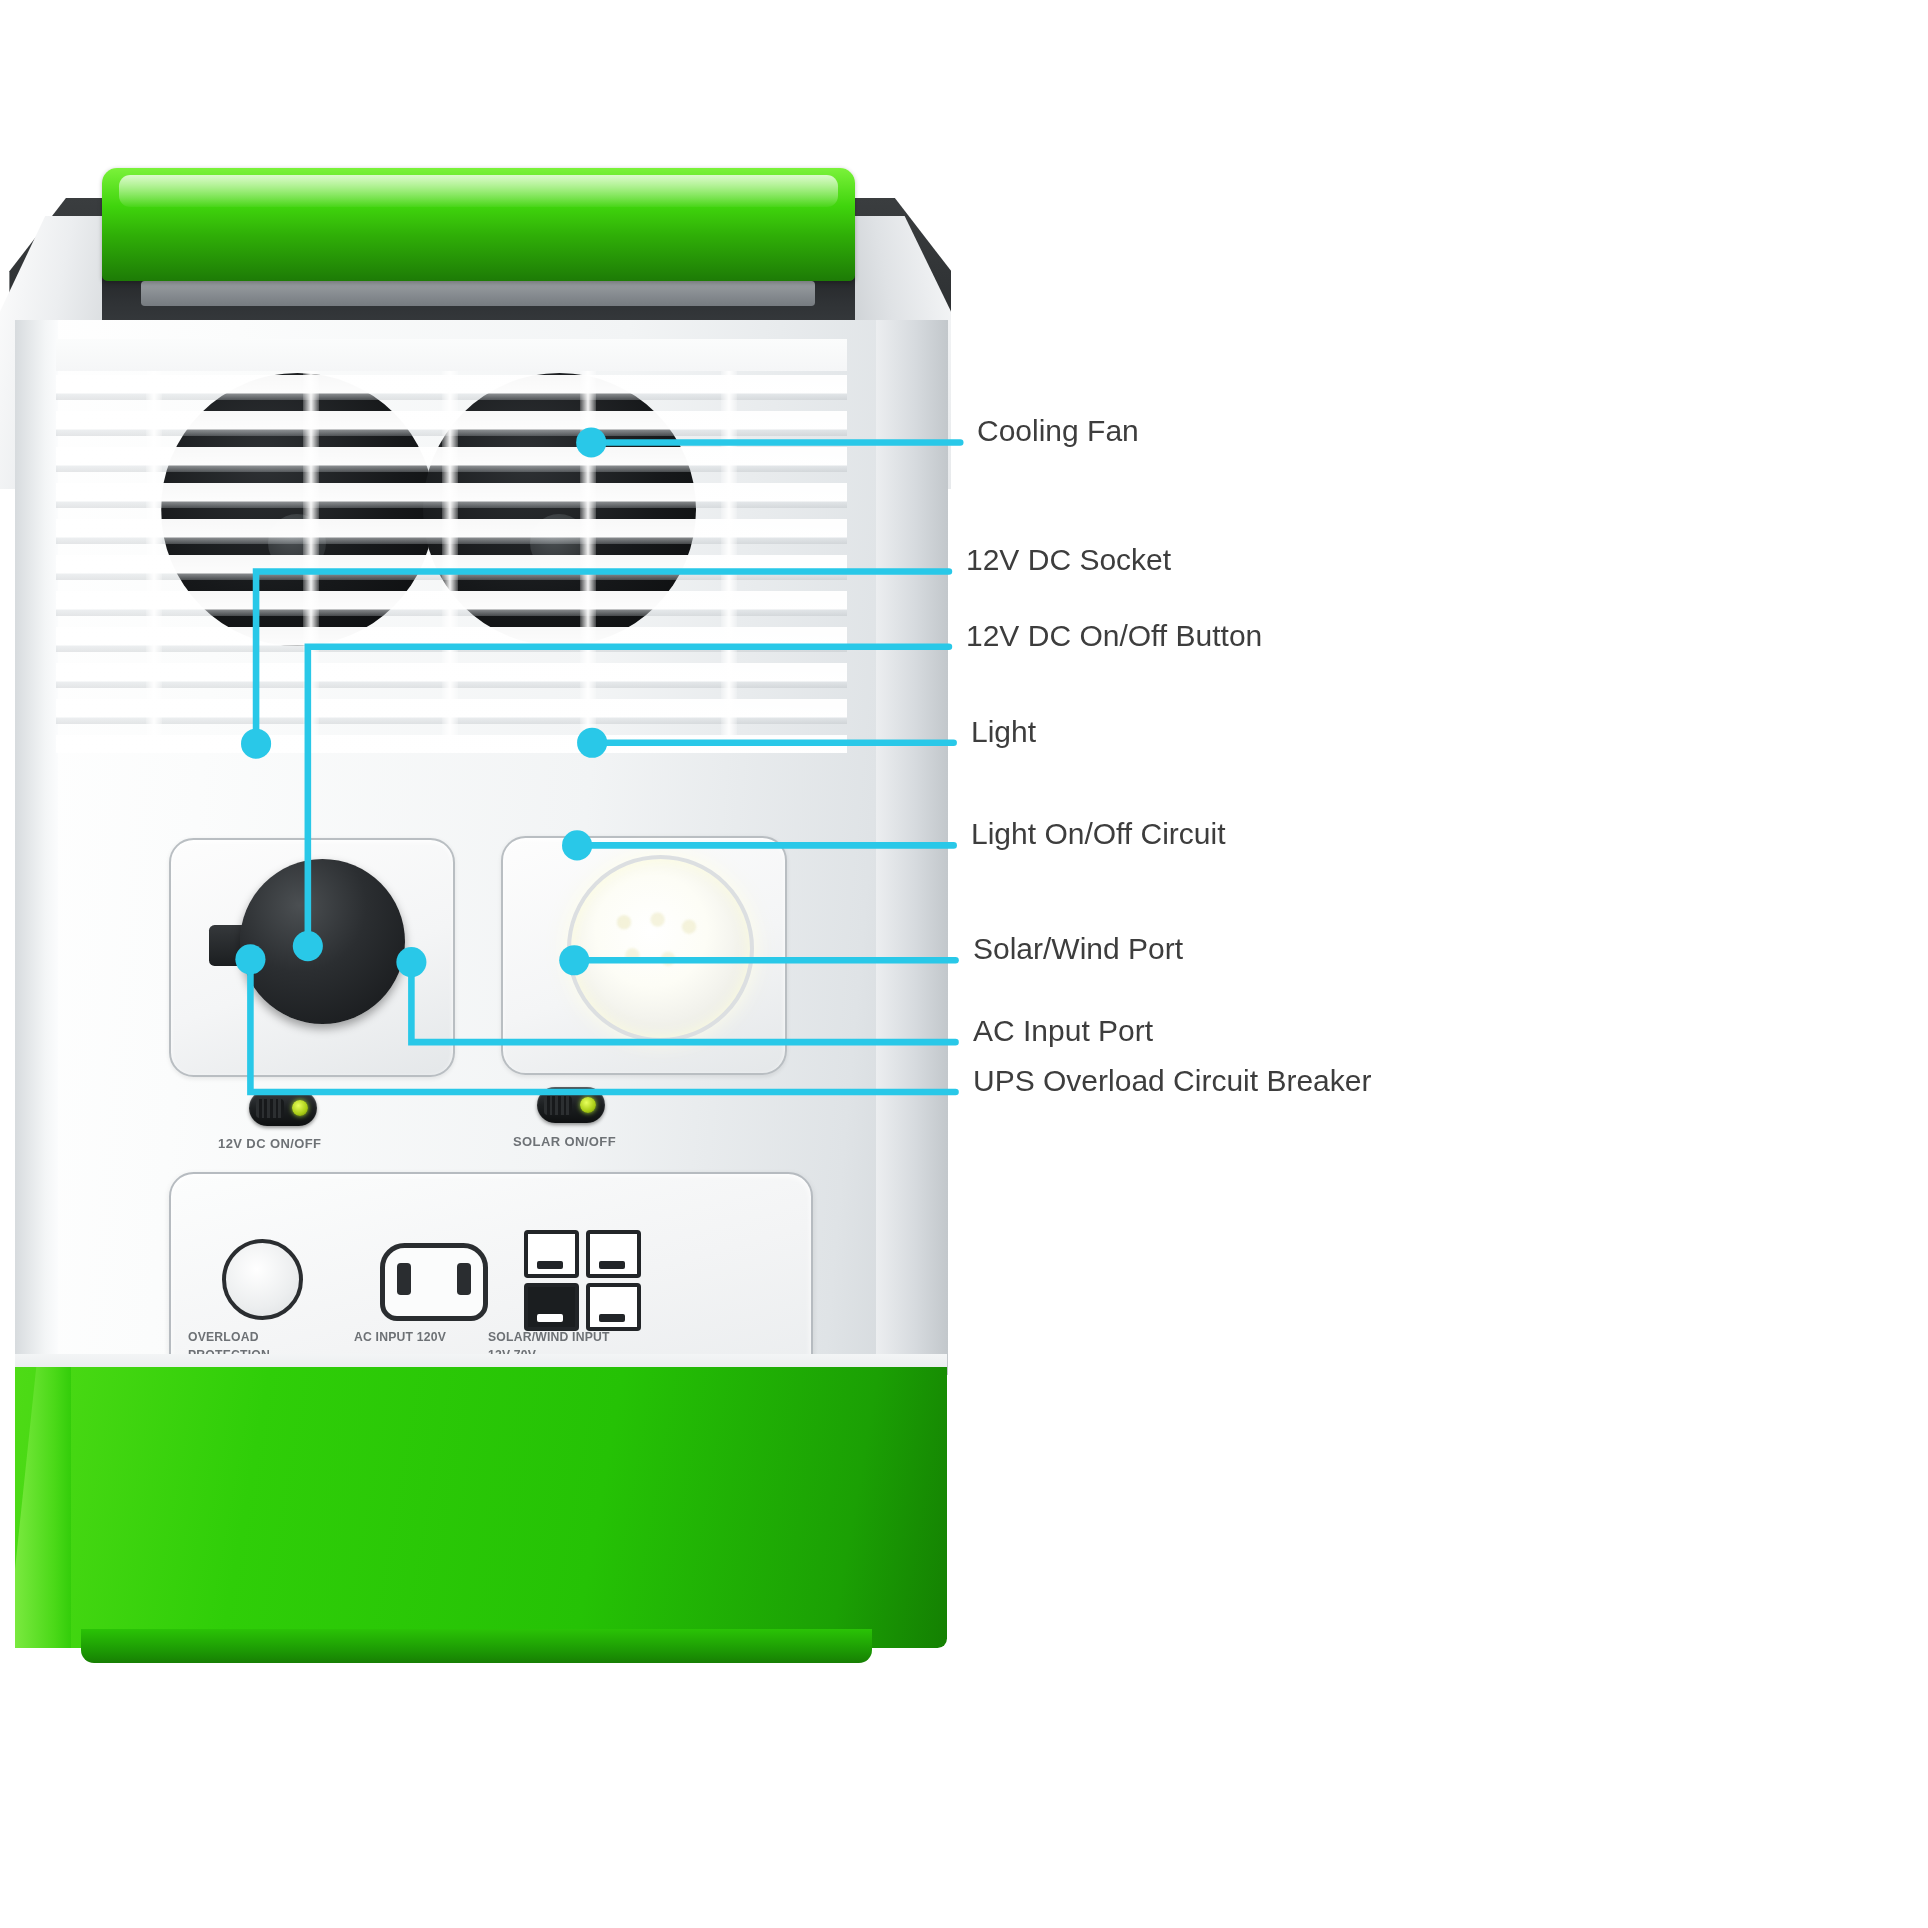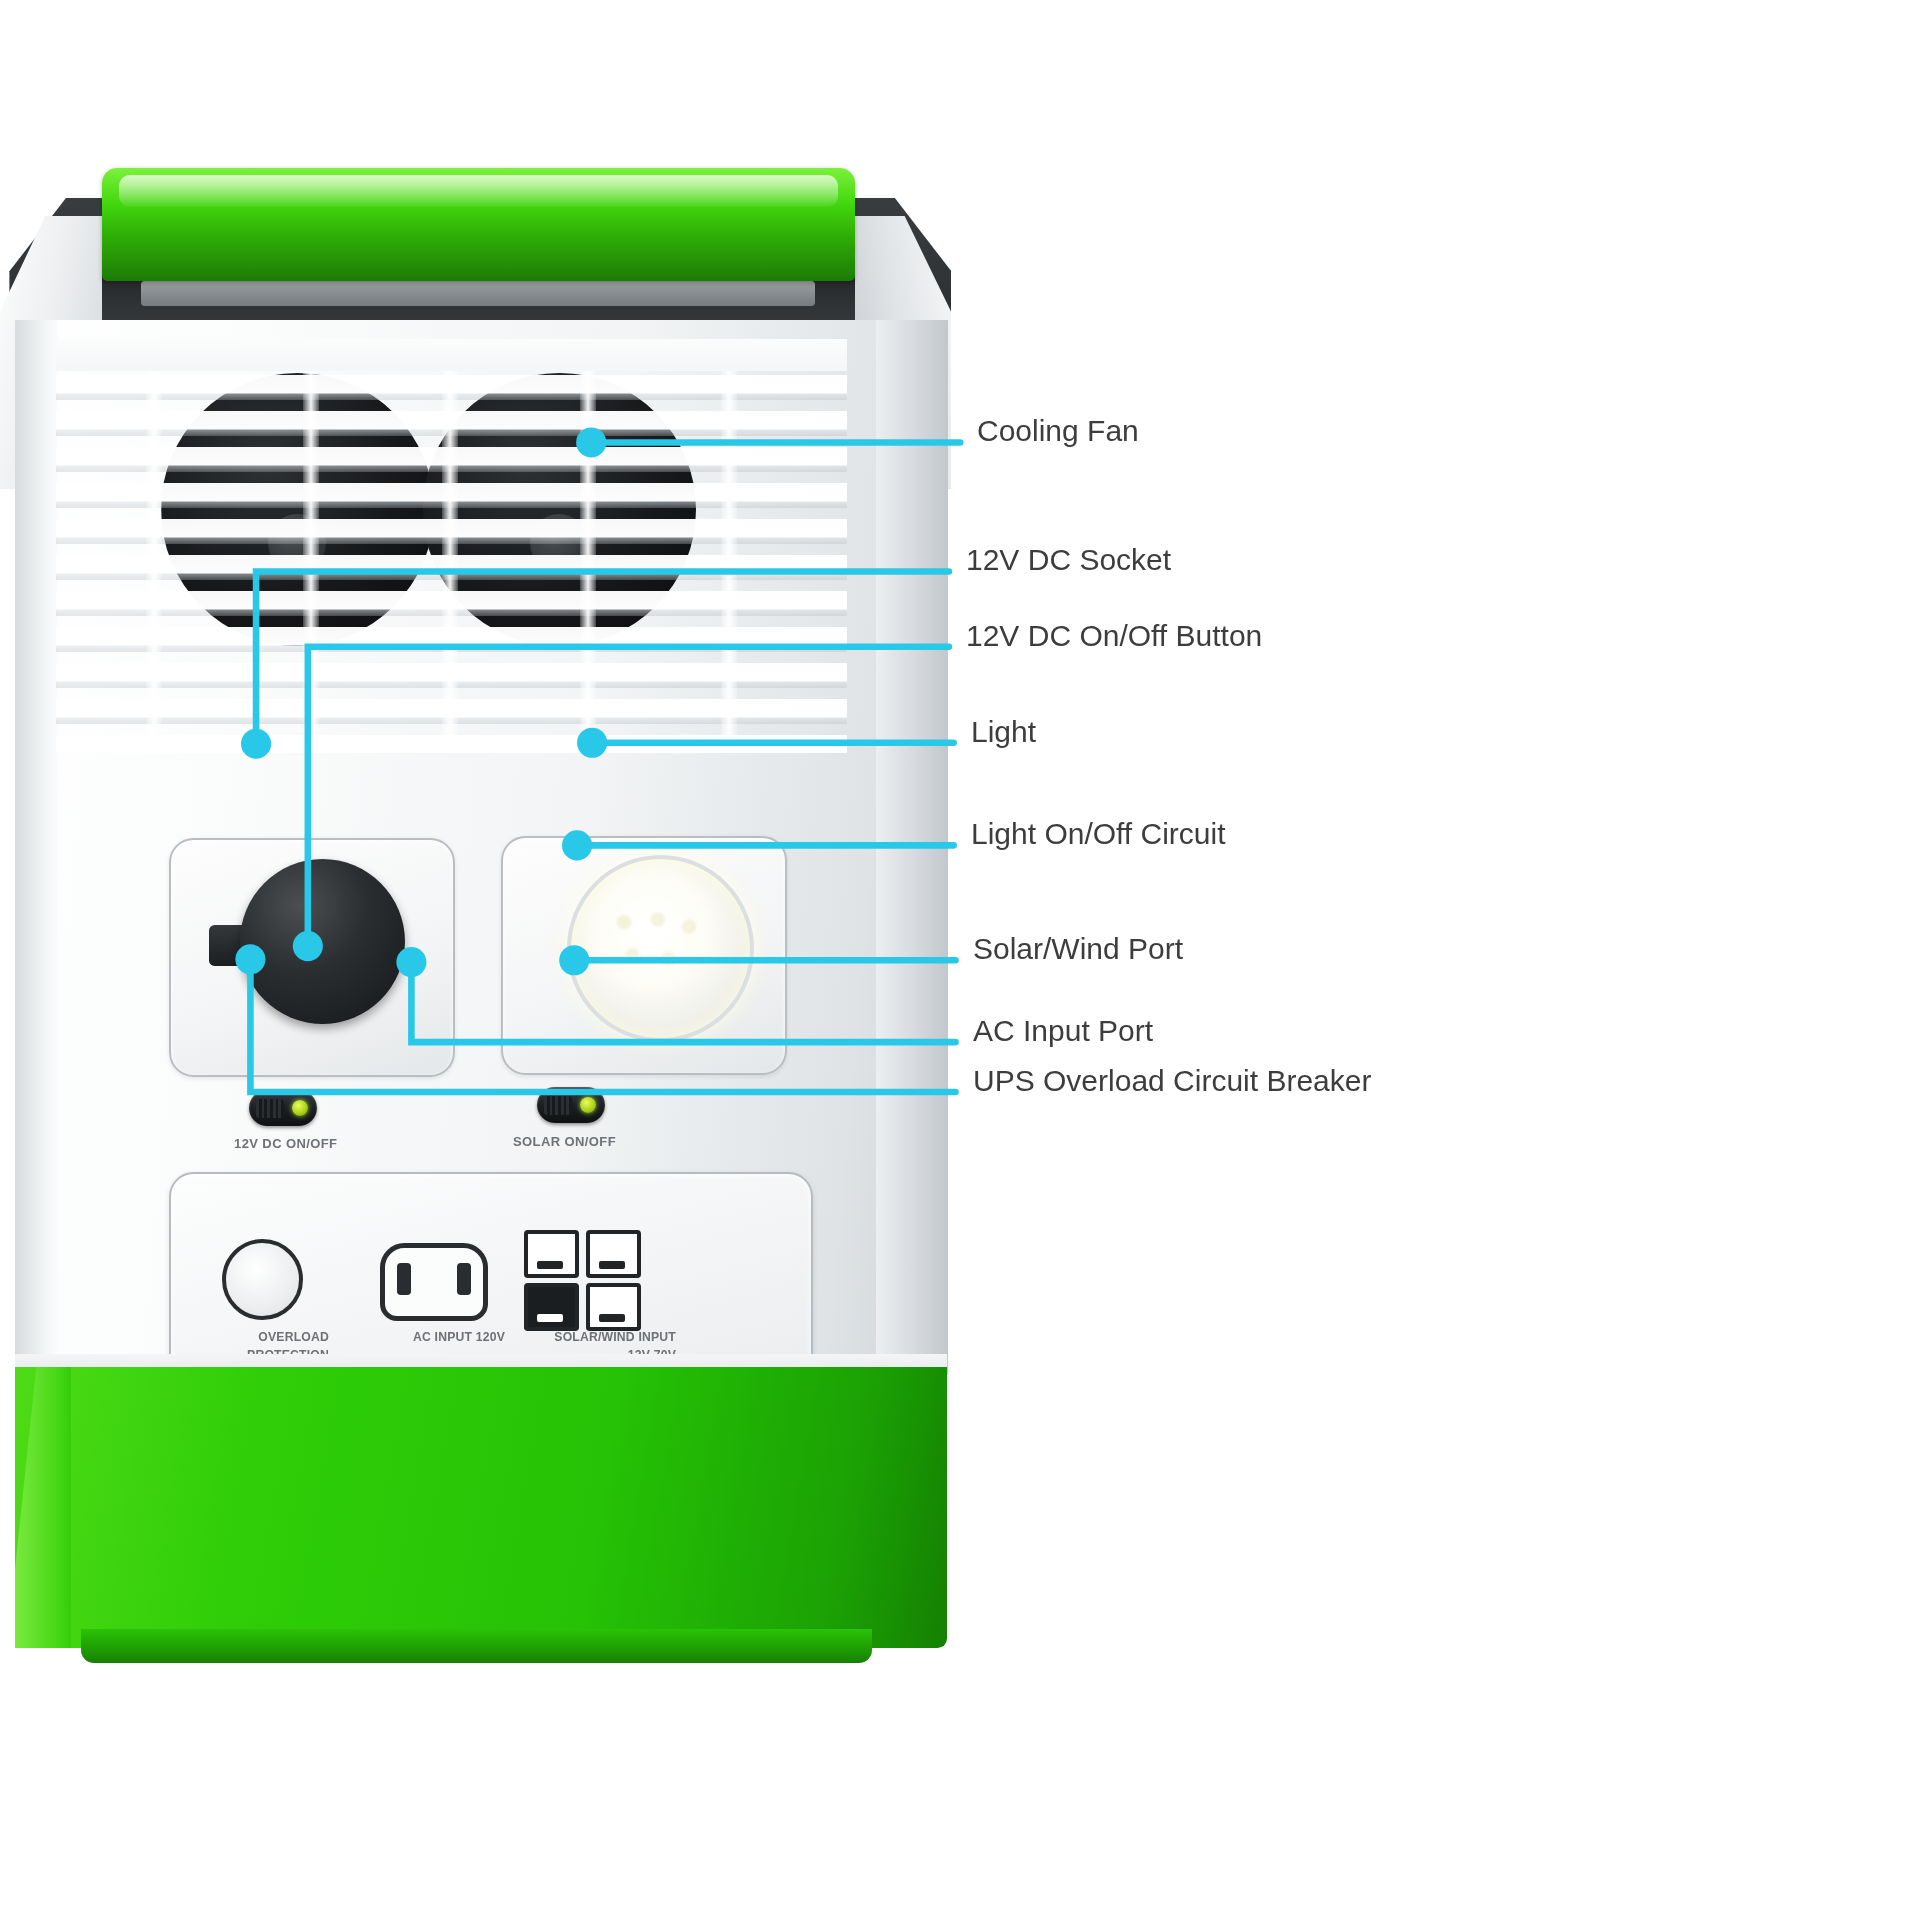--- a/index.html
+++ b/index.html
@@ -164,42 +164,42 @@
     position:absolute;left:6.6px;top:8.5px;width:28px;height:19px;border-radius:3.8px;
     background:repeating-linear-gradient(90deg,#2c2f31 0 2.8px,#17191b 2.8px 5.6px);
   }
   .sw-dc{left:249px;top:930px;}
   .sw-light{left:537px;top:927px;}
 
   .sw-label{
     position:absolute;font-size:13px;font-weight:bold;letter-spacing:0.4px;
     color:#6e7276;white-space:nowrap;
   }
-  .sw-label-dc{left:234px;top:976px;}
+  .sw-label-dc{left:218px;top:976px;}
   .sw-label-light{left:513px;top:974px;}
 
   
   .port-panel{
     position:absolute;left:169px;top:1012px;width:640px;height:273px;
     background:linear-gradient(165deg,#fcfdfd 0%,#f3f4f5 50%,#e7eaec 100%);
     border:2.8px solid #b6bbc0;border-radius:24.5px;
     box-shadow:inset 0 1.9px 6.6px rgba(255,255,255,.95),0 2.8px 6.6px rgba(0,0,0,.09);
   }
   .port-shadow-strip{
     position:absolute;left:235px;top:1282px;width:339px;height:15px;
     background:linear-gradient(180deg,#b9bec2,#dfe2e5);border-radius:0 0 9.4px 9.4px;
   }
 
   .breaker{
     position:absolute;left:222px;top:1079px;width:73px;height:73px;border-radius:50%;
     border:4.7px solid #2a2d30;
     background:radial-gradient(circle at 42% 36%,#ffffff,#eceeef 60%,#dcdfe1 100%);
   }
   .icon-label{
-    position:absolute;font-size:12.2px;font-weight:bold;color:#6d7175;text-align:right;
+    position:absolute;font-size:12.2px;font-weight:bold;color:#6d7175;text-align:left;
     line-height:1.25;letter-spacing:0.2px;white-space:nowrap;
   }
 
   .ac-plug{
     position:absolute;left:380px;top:1083px;width:98px;height:68px;
     border:5.6px solid #2a2d30;border-radius:24.5px 24.5px 17px 17px;
     background:#fbfcfc;
   }
   .ac-pin{position:absolute;top:15px;width:14px;height:32px;border-radius:3.8px;background:#2a2d30;}
   .ac-pin.l{left:12.2px;}

